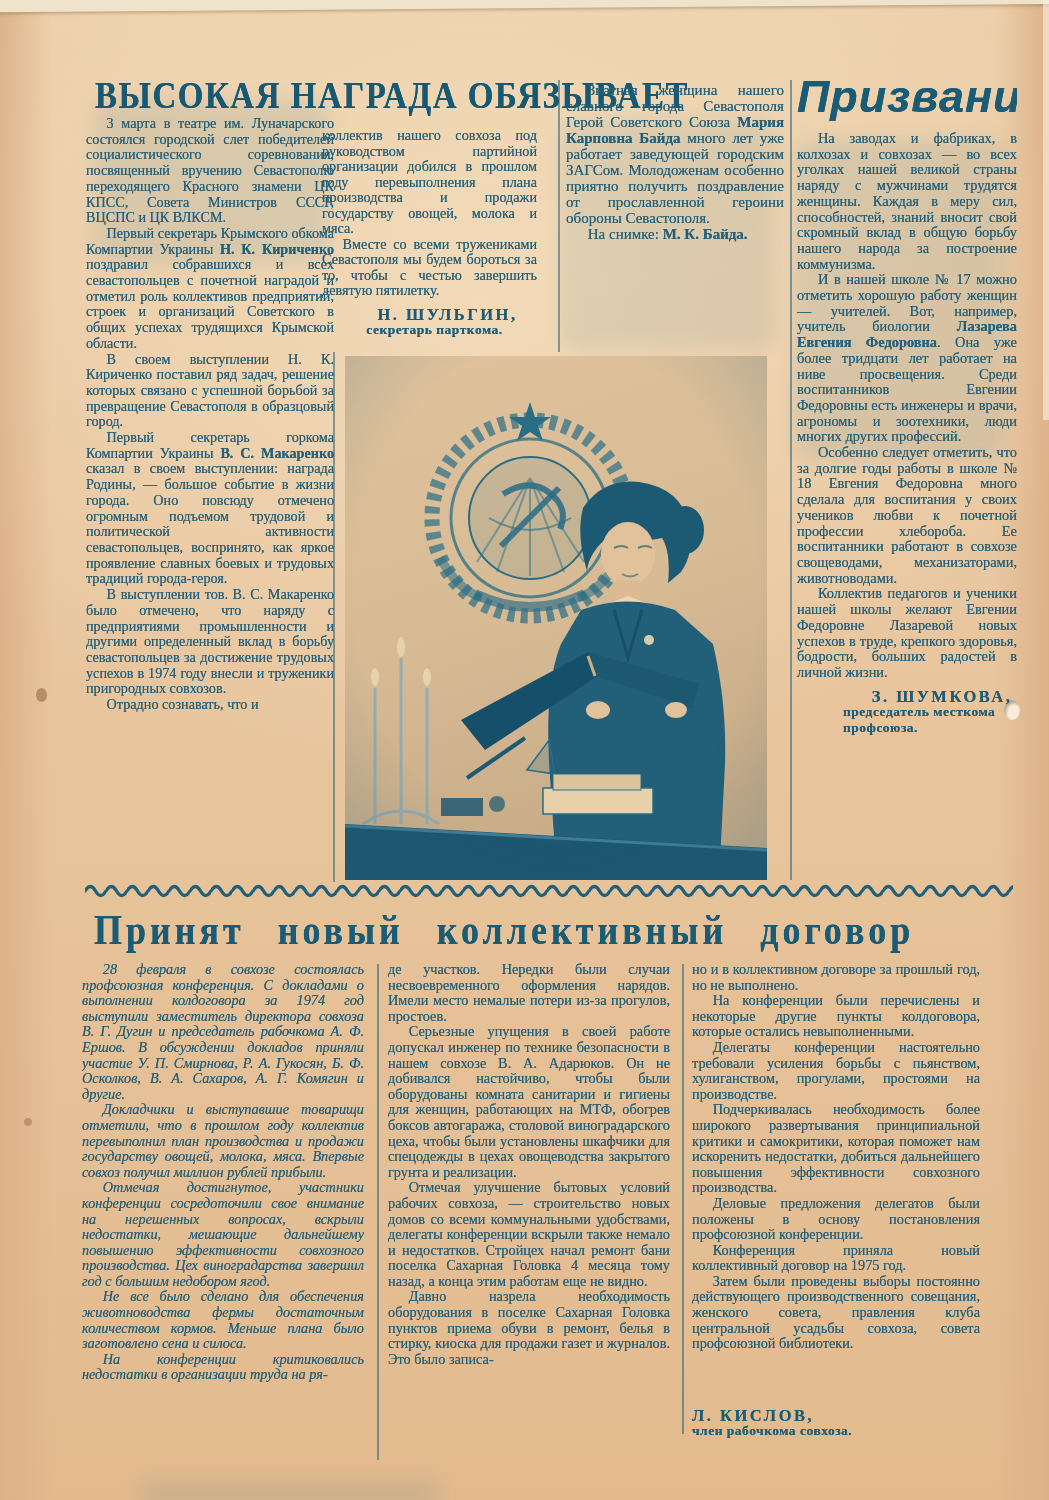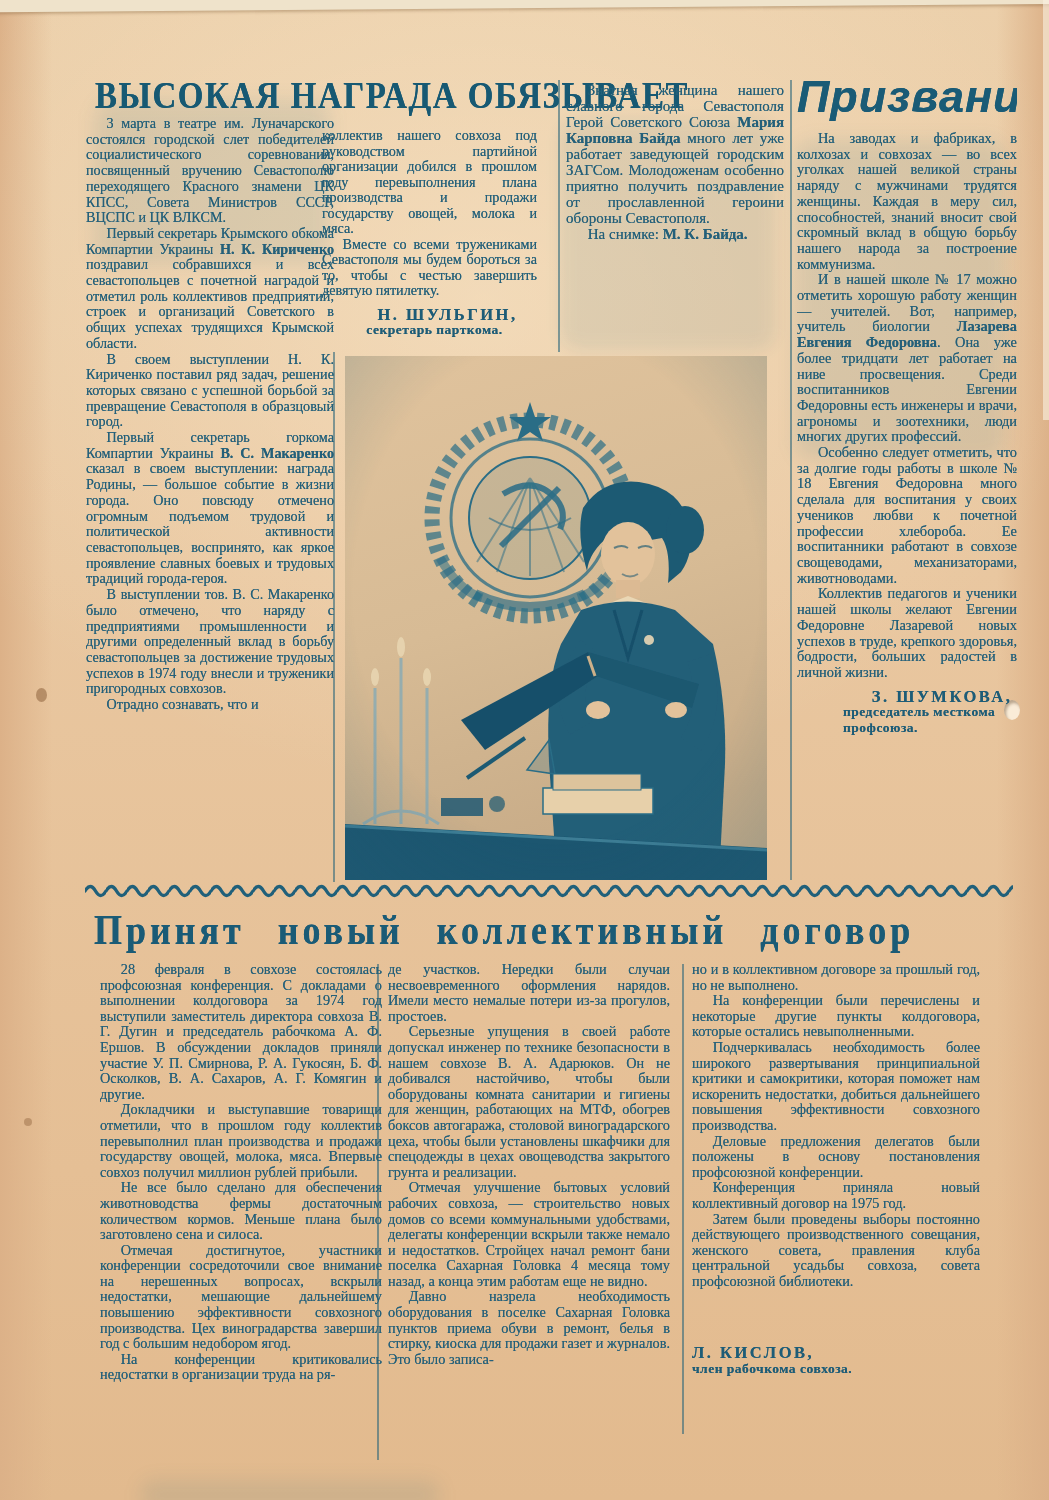--- a/index.html
+++ b/index.html
@@ -28,21 +28,21 @@
   
   .tcol{position:absolute;overflow:hidden;text-shadow:0 0 .4px rgba(36,96,122,.85);}
   .para{margin:0;text-indent:1.45em;text-align:justify;}
   .cont .para:first-child{text-indent:0;}
   .para b{font-weight:700;}
   .colA{left:86px;top:116px;width:248px;height:760px;font-size:14.2px;line-height:15.7px;}
   .colB{left:322px;top:128px;width:215px;height:232px;font-size:14.2px;line-height:15.5px;}
   .midcol{left:566px;top:82px;width:218px;height:276px;font-size:15px;line-height:16px;}
   .rightcol{left:797px;top:74px;width:220px;height:812px;font-size:14.4px;line-height:15.7px;}
   .bcol{top:962px;height:502px;font-size:14.3px;line-height:15.6px;}
-  .bcol1{left:100px;width:282px;}
+  .bcol1{left:82px;width:282px;font-style:italic;}
   .bcol2{left:388px;width:282px;}
   .bcol3{left:692px;width:288px;}
   
   .sig{margin-top:8px;}
   .sig-name{display:block;font-weight:700;font-size:16.5px;letter-spacing:2.5px;color:#1d5c77;}
   .sig-role{display:block;font-weight:700;font-size:13.5px;letter-spacing:.5px;color:#1d5c77;}
   .sig-center .sig-name{text-align:center;padding-left:36px;}
   .sig-center .sig-role{text-align:center;padding-left:10px;}
   .sig-split .sig-name{text-align:center;padding-left:70px;}
   .sig-split .sig-role{padding-left:46px;width:160px;}
@@ -197,36 +197,37 @@
       </defs>
       <rect width="928" height="14" fill="url(#wv)"></rect>
     </svg>
   </div>
 
   <h2 class="h-bottom">Принят новый коллективный договор</h2>
 
   <div class="tcol bcol bcol1">
       <p class="para"><span>28 февраля в совхозе состоялась профсоюзная конференция. С докладами о выполнении колдоговора за 1974 год выступили заместитель директора совхоза В. Г. Дугин и председатель рабочкома А. Ф. Ершов. В обсуждении докладов приняли участие У. П. Смирнова, Р. А. Гукосян, Б. Ф. Осколков, В. А. Сахаров, А. Г. Комягин и другие.</span></p>
       <p class="para"><span>Докладчики и выступавшие товарищи отметили, что в прошлом году коллектив перевыполнил план производства и продажи государству овощей, молока, мяса. Впервые совхоз получил миллион рублей прибыли.</span></p>
+      <p class="para"><span>Отмечая достигнутое, участники конференции сосредоточили свое внимание на нерешенных вопросах, вскрыли недостатки, мешающие дальнейшему повышению эффективности совхозного производства. Цех виноградарства завершил год с большим недобором ягод.</span></p>
       <p class="para"><span>Не все было сделано для обеспечения животноводства фермы достаточным количеством кормов. Меньше плана было заготовлено сена и силоса.</span></p>
-      <p class="para"><span>Отмечая достигнутое, участники конференции сосредоточили свое внимание на нерешенных вопросах, вскрыли недостатки, мешающие дальнейшему повышению эффективности совхозного производства. Цех виноградарства завершил год с большим недобором ягод.</span></p>
       <p class="para"><span>На конференции критиковались недостатки в организации труда на ря-</span></p>
     </div>
 
   <div class="tcol bcol bcol2 cont">
       <p class="para"><span>де участков. Нередки были случаи несвоевременного оформления нарядов. Имели место немалые потери из-за прогулов, простоев.</span></p>
       <p class="para"><span>Серьезные упущения в своей работе допускал инженер по технике безопасности в нашем совхозе В. А. Адарюков. Он не добивался настойчиво, чтобы были оборудованы комната санитарии и гигиены для женщин, работающих на МТФ, обогрев боксов автогаража, столовой виноградарского цеха, чтобы были установлены шкафчики для спецодежды в цехах овощеводства закрытого грунта и реализации.</span></p>
       <p class="para"><span>Отмечая улучшение бытовых условий рабочих совхоза, — строительство новых домов со всеми коммунальными удобствами, делегаты конференции вскрыли также немало и недостатков. Стройцех начал ремонт бани поселка Сахарная Головка 4 месяца тому назад, а конца этим работам еще не видно.</span></p>
       <p class="para"><span>Давно назрела необходимость оборудования в поселке Сахарная Головка пунктов приема обуви в ремонт, белья в стирку, киоска для продажи газет и журналов. Это было записа-</span></p>
     </div>
 
   <div class="tcol bcol bcol3 cont">
     <div>
         <p class="para"><span>но и в коллективном договоре за прошлый год, но не выполнено.</span></p>
         <p class="para"><span>На конференции были перечислены и некоторые другие пункты колдоговора, которые остались невыполненными.</span></p>
+        <p class="para"><span>Делегаты конференции настоятельно требовали усиления борьбы с пьянством, хулиганством, прогулами, простоями на производстве.</span></p>
         <p class="para"><span>Подчеркивалась необходимость более широкого развертывания принципиальной критики и самокритики, которая поможет нам искоренить недостатки, добиться дальнейшего повышения эффективности совхозного производства.</span></p>
         <p class="para"><span>Деловые предложения делегатов были положены в основу постановления профсоюзной конференции.</span></p>
         <p class="para"><span>Конференция приняла новый коллективный договор на 1975 год.</span></p>
         <p class="para"><span>Затем были проведены выборы постоянно действующего производственного совещания, женского совета, правления клуба центральной усадьбы совхоза, совета профсоюзной библиотеки.</span></p>
       </div>
     <div class="sig sig-right sig-kislov">
       <span class="sig-name">Л. КИСЛОВ,</span>
       <span class="sig-role">член рабочкома совхоза.</span>
     </div>
   </div>

